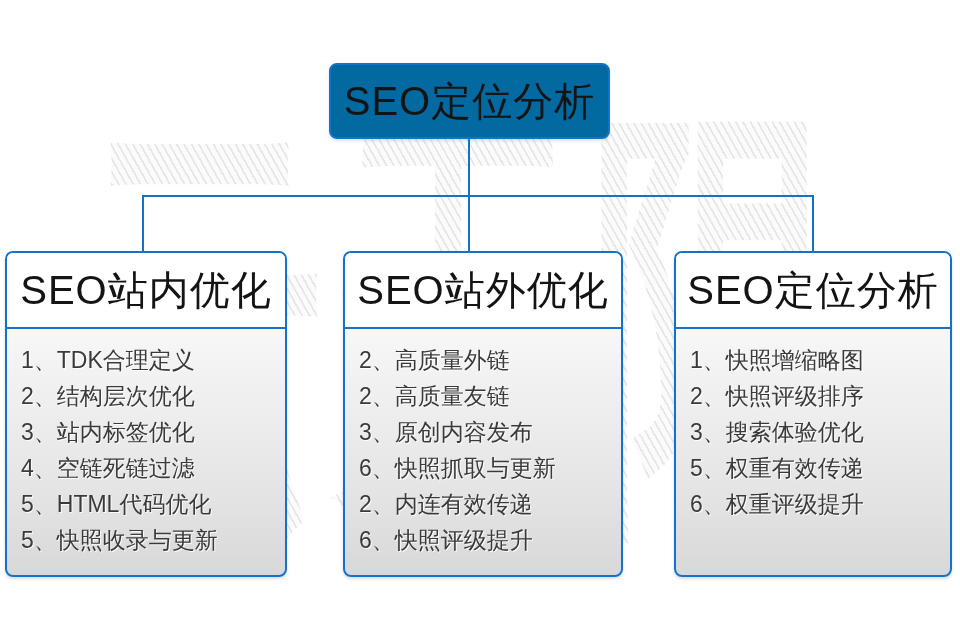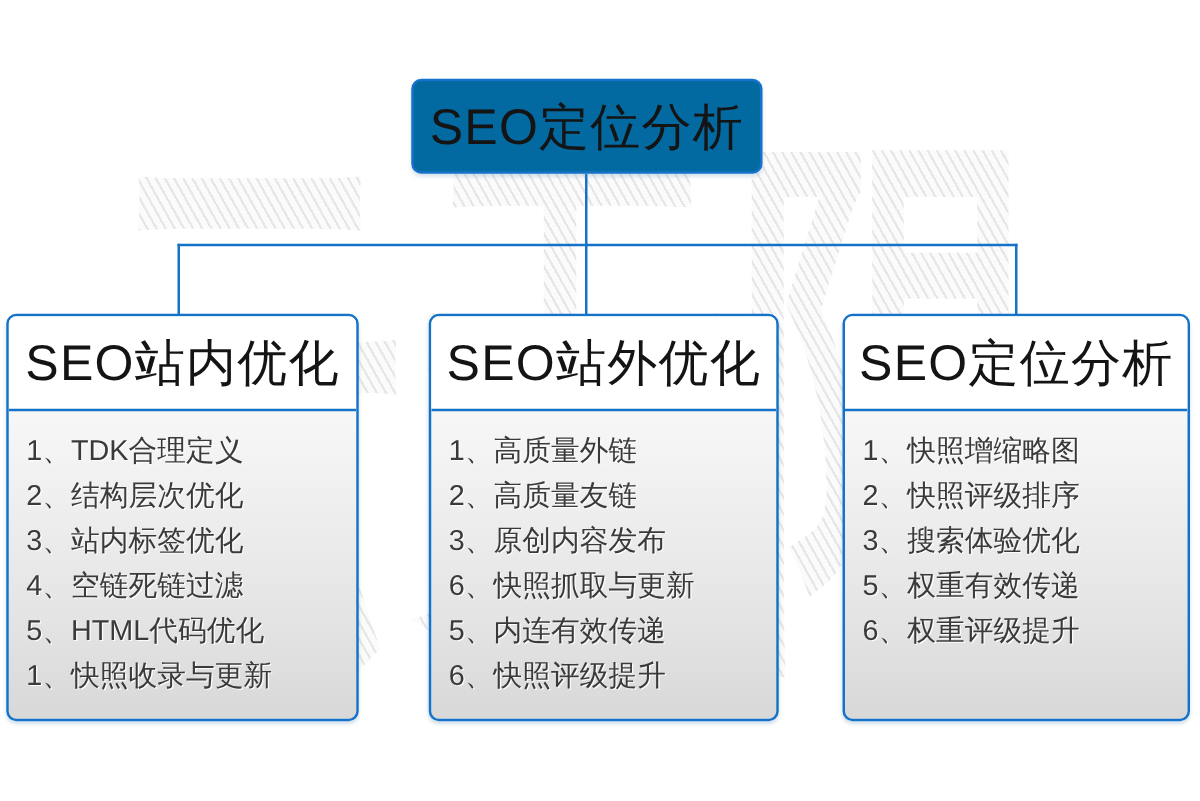--- a/index.html
+++ b/index.html
@@ -123,34 +123,34 @@
   <div class="card card-left">
     <div class="card-header">
       <span class="title">SEO站内优化</span>
     </div>
     <ul class="card-list">
       <li>1、TDK合理定义</li>
       <li>2、结构层次优化</li>
       <li>3、站内标签优化</li>
       <li>4、空链死链过滤</li>
       <li>5、HTML代码优化</li>
-      <li>1、快照收录与更新</li>
+      <li>5、快照收录与更新</li>
     </ul>
   </div>
 
   <div class="card card-mid">
     <div class="card-header">
       <span class="title">SEO站外优化</span>
     </div>
     <ul class="card-list">
-      <li>1、高质量外链</li>
+      <li>2、高质量外链</li>
       <li>2、高质量友链</li>
       <li>3、原创内容发布</li>
       <li>6、快照抓取与更新</li>
-      <li>5、内连有效传递</li>
+      <li>2、内连有效传递</li>
       <li>6、快照评级提升</li>
     </ul>
   </div>
 
   <div class="card card-right">
     <div class="card-header">
       <span class="title">SEO定位分析</span>
     </div>
     <ul class="card-list">
       <li>1、快照增缩略图</li>

